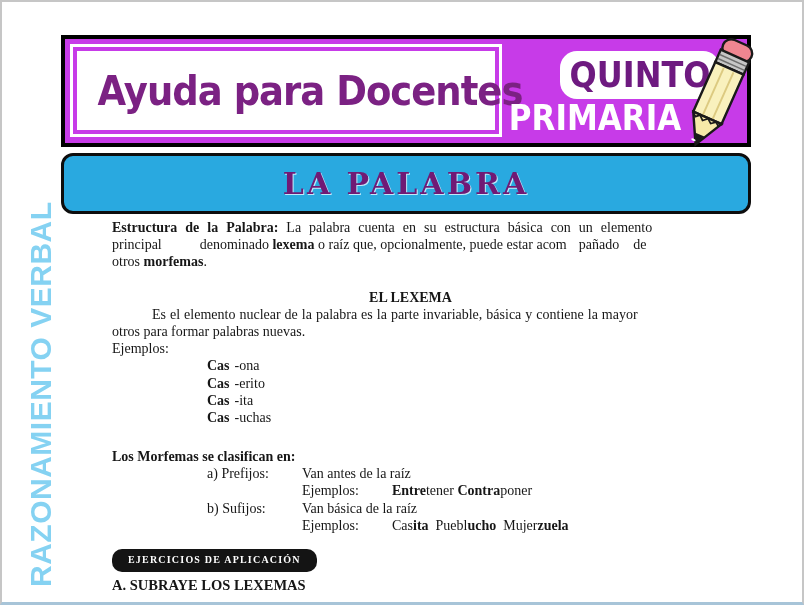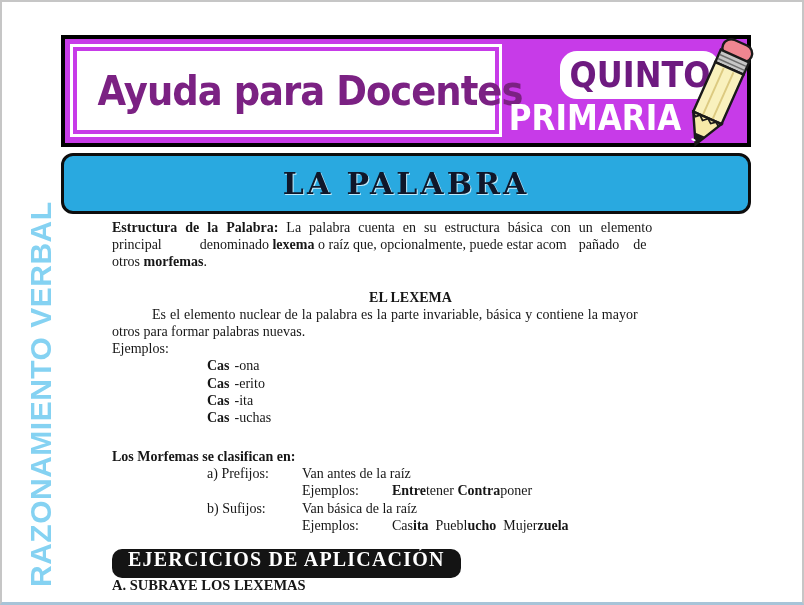--- a/index.html
+++ b/index.html
@@ -54,21 +54,21 @@
   .pencil{position:absolute;right:4px;top:-4px;transform:rotate(24deg);}
 
   
   .title-banner{
     position:absolute;left:59px;top:151px;width:690px;height:61px;
     background:#29a9e0;border:3px solid #0d0d0d;border-radius:12px;
     box-sizing:border-box;display:flex;align-items:center;justify-content:center;
   }
   .title-text{
     font-family:"DejaVu Serif", serif;font-weight:bold;
-    font-size:30px;letter-spacing:3px;color:#0f172a;
+    font-size:30px;letter-spacing:3px;color:#701a75;
     text-shadow:1px 1px 0 #bfe9fa;
   }
 
   
   .content{
     position:absolute;left:110px;top:217px;width:597px;
     font-size:14px;line-height:17.2px;
   }
   .ln{height:17.2px;white-space:nowrap;}
   .b{font-weight:bold;}
@@ -83,22 +83,22 @@
   .sp{display:inline-block;}
   .sp5{width:5px;} .sp12{width:12px;} .sp14{width:14px;}
   .sp38{width:38px;} .sp40{width:40px;} .sp95{width:95px;} .sp190{width:190px;}
   .col95{display:inline-block;width:95px;}
   .col90{display:inline-block;width:90px;}
   .g8{display:inline-block;width:7px;}
   .mt18{margin-top:18px;text-align:center;} .mt19{margin-top:22px;font-family:Liberation Serif, serif;}
   .badge-wrap{margin-top:15px;height:24px;}
   .badge{
     display:inline-block;background:#141414;color:#fff;
-    font-weight:bold;font-size:20px;letter-spacing:1.2px;
-    padding:2px 16px 10px 16px;border-radius:10px;
+    font-weight:bold;font-size:10px;letter-spacing:1.2px;
+    padding:2px 16px 4px 16px;border-radius:10px;
   }
   .section-a{margin-top:4px;font-weight:bold;font-size:14.5px;height:18px;}
 </style>
 </head>
 <body>
 
 <div class="page">
 
   <div class="side-title" style="color:#85d2f2">RAZONAMIENTO VERBAL</div>
 

